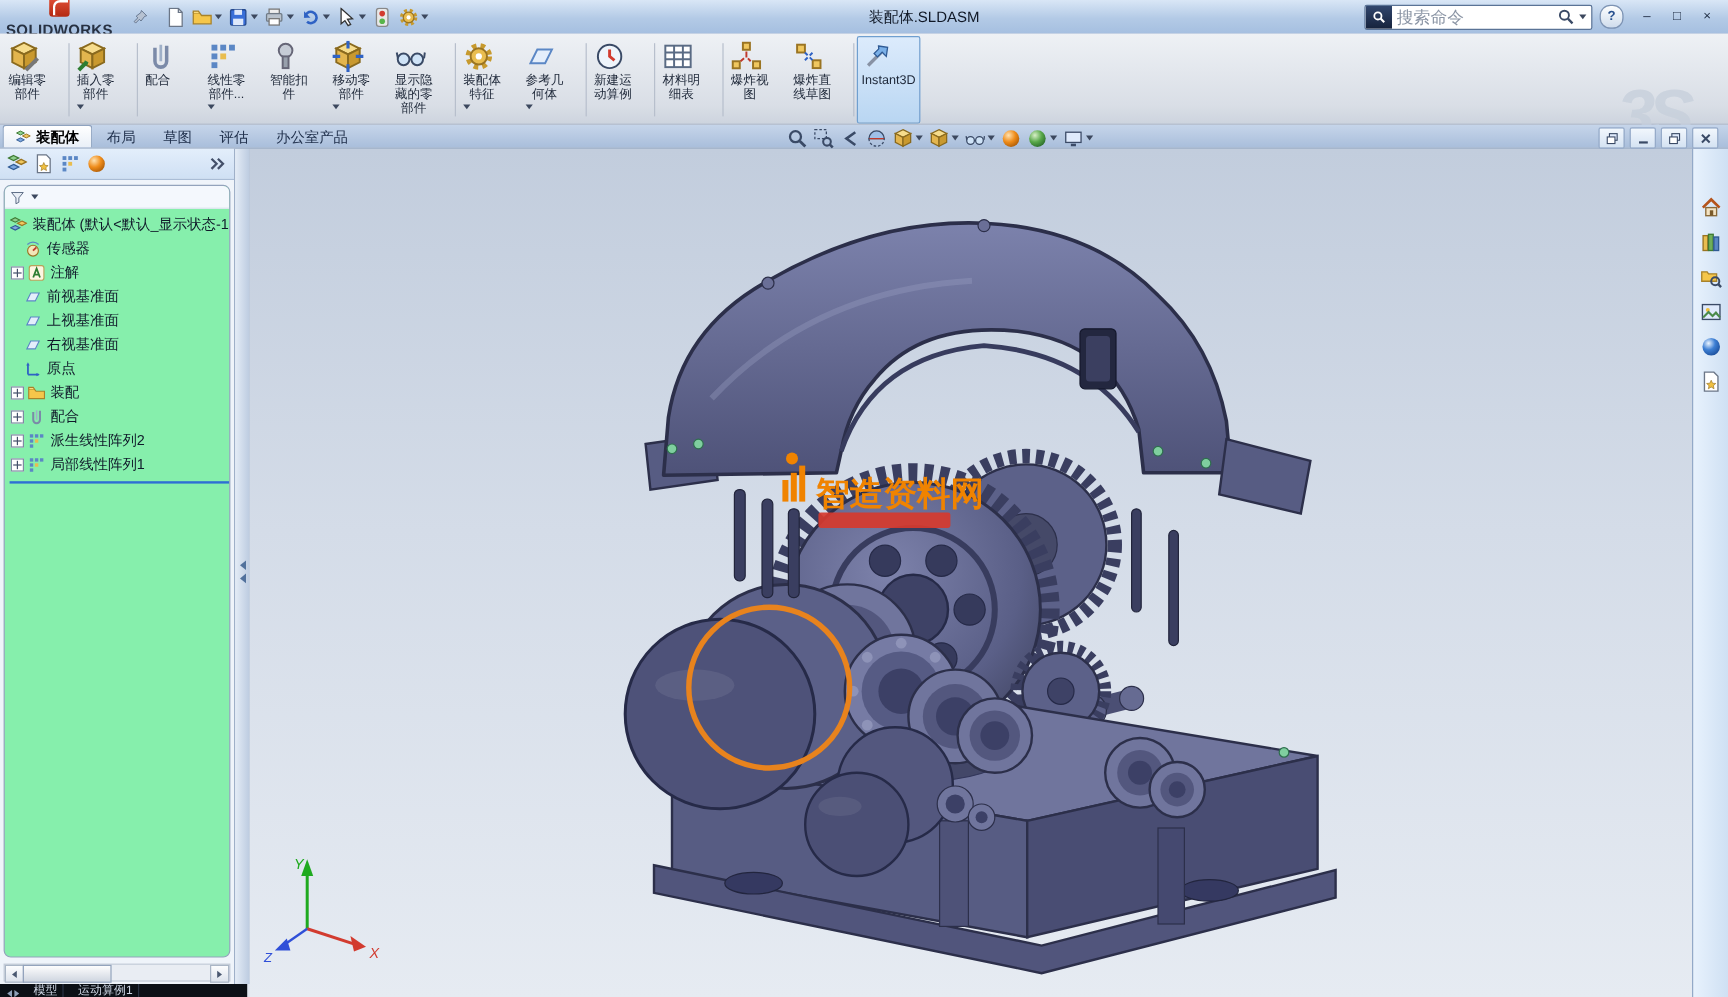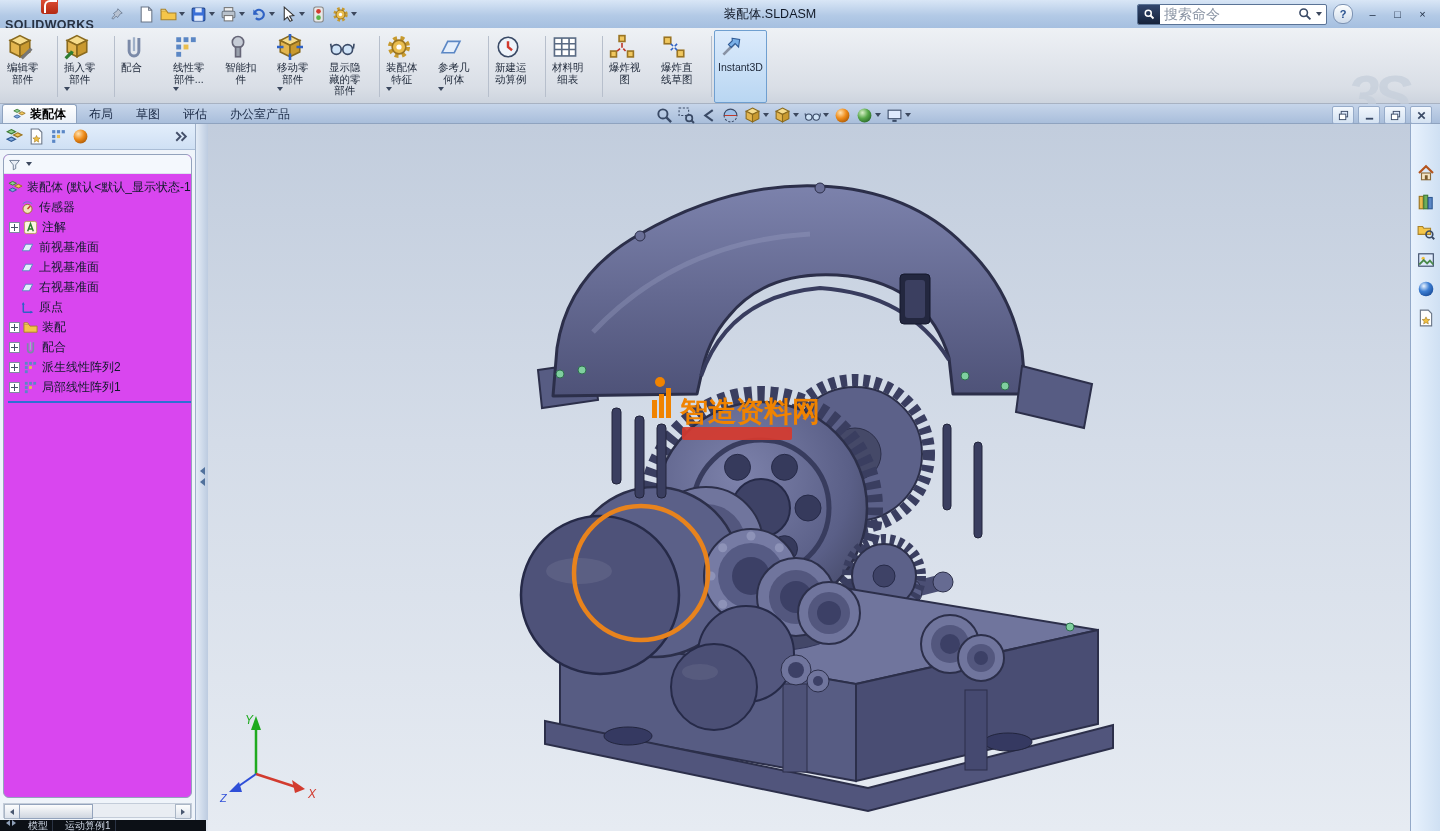--- a/index.html
+++ b/index.html
@@ -71,21 +71,21 @@
     border-radius:2px;display:flex;align-items:center;justify-content:center;}
   .dc svg{width:11px;height:11px;}
   
   .left-panel{position:absolute;top:124px;left:0;width:196px;bottom:11px;
     background:#eff4fa;border-right:1px solid #9fb0c8;box-sizing:border-box;}
   .panel-top{position:absolute;top:0;left:0;right:0;height:26px;
     background:linear-gradient(#e3eefb,#cfe0f4);border-bottom:1px solid #aabdd6;
     display:flex;align-items:center;gap:5px;padding:0 6px;box-sizing:border-box;}
   .panel-top svg{width:17px;height:17px;}
   .chev{margin-left:auto;}
-  .tree-box{position:absolute;top:30px;left:3px;right:3px;bottom:22px;background:#d946ef;
+  .tree-box{position:absolute;top:30px;left:3px;right:3px;bottom:22px;background:#86efac;
     border:1px solid #93a3bc;border-radius:6px;overflow:hidden;}
   .filter-row{height:18px;border-bottom:1px solid #dde4ee;background:#f4f8fd;
     display:flex;align-items:center;gap:3px;padding:0 4px;}
   .filter-row svg{width:13px;height:13px;}
   .tree{font-size:12px;color:#101a2a;padding:3px 0 0 4px;}
   .trow{display:flex;align-items:center;height:20px;white-space:nowrap;overflow:hidden;}
   .tindent{width:12px;flex:0 0 auto;}
   .exp{width:9px;height:9px;border:1px solid #7f8aa2;background:#fff;position:relative;
     flex:0 0 auto;margin:0 3px 0 1px;}
   .exp:before{content:"";position:absolute;left:1px;right:1px;top:50%;height:1px;margin-top:-0.5px;background:#44506a;}
@@ -113,21 +113,21 @@
     background:linear-gradient(180deg,#c2cddd 0%,#d4dce8 45%,#e6ebf2 100%);overflow:hidden;}
   .scene{position:absolute;inset:0;width:100%;height:100%;}
   
   .taskpane{position:absolute;top:124px;right:0;width:30px;bottom:0;
     background:linear-gradient(90deg,#e8f2fd,#cfe0f3);border-left:1px solid #93a9c8;
     display:flex;flex-direction:column;align-items:center;padding-top:38px;gap:7px;box-sizing:border-box;}
   .tpbtn{width:24px;height:22px;display:flex;align-items:center;justify-content:center;border-radius:3px;}
   .tpbtn svg{width:18px;height:18px;}
   
   .bottom-tabs{position:absolute;left:0;bottom:0;width:206px;height:11px;background:#0c1016;
-    display:flex;align-items:flex-start;gap:8px;color:#ccd4e2;font-size:10px;line-height:11px;
+    display:flex;align-items:flex-end;gap:8px;color:#ccd4e2;font-size:10px;line-height:11px;
     padding-left:6px;box-sizing:border-box;overflow:hidden;}
   .btab{padding:0 4px;border-right:1px solid #2a3344;height:100%;display:flex;align-items:center;}
   .bt-arrows{display:flex;gap:2px;align-items:center;}
   .bt-arrows i{width:0;height:0;border-top:3px solid transparent;border-bottom:3px solid transparent;}
   .bt-arrows .l{border-right:4px solid #8fa0b8;} .bt-arrows .r{border-left:4px solid #8fa0b8;}
 </style>
 </head>
 <body>
 
 <div id="app">

